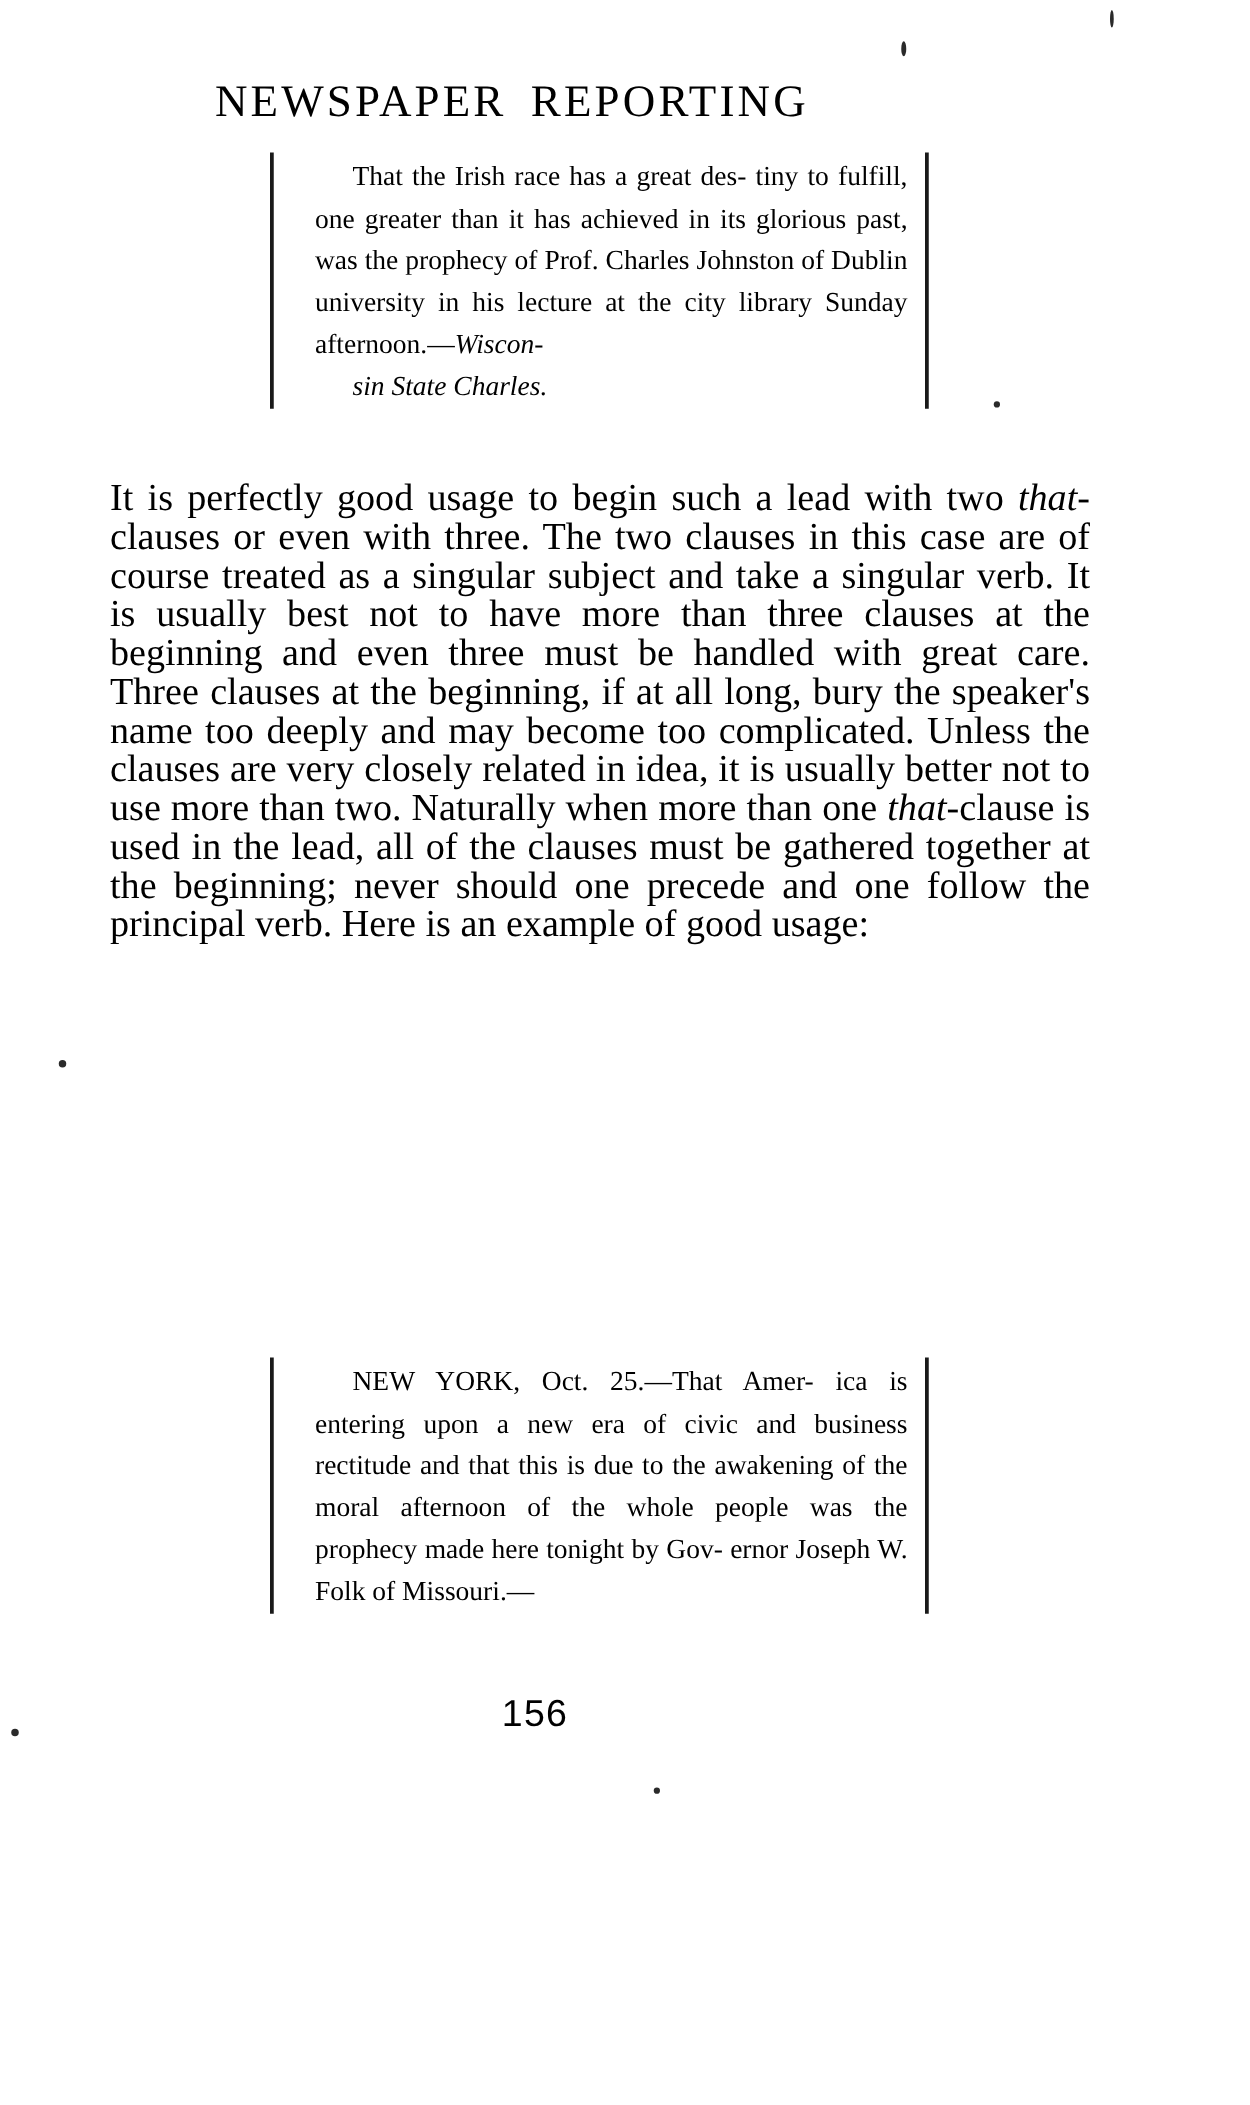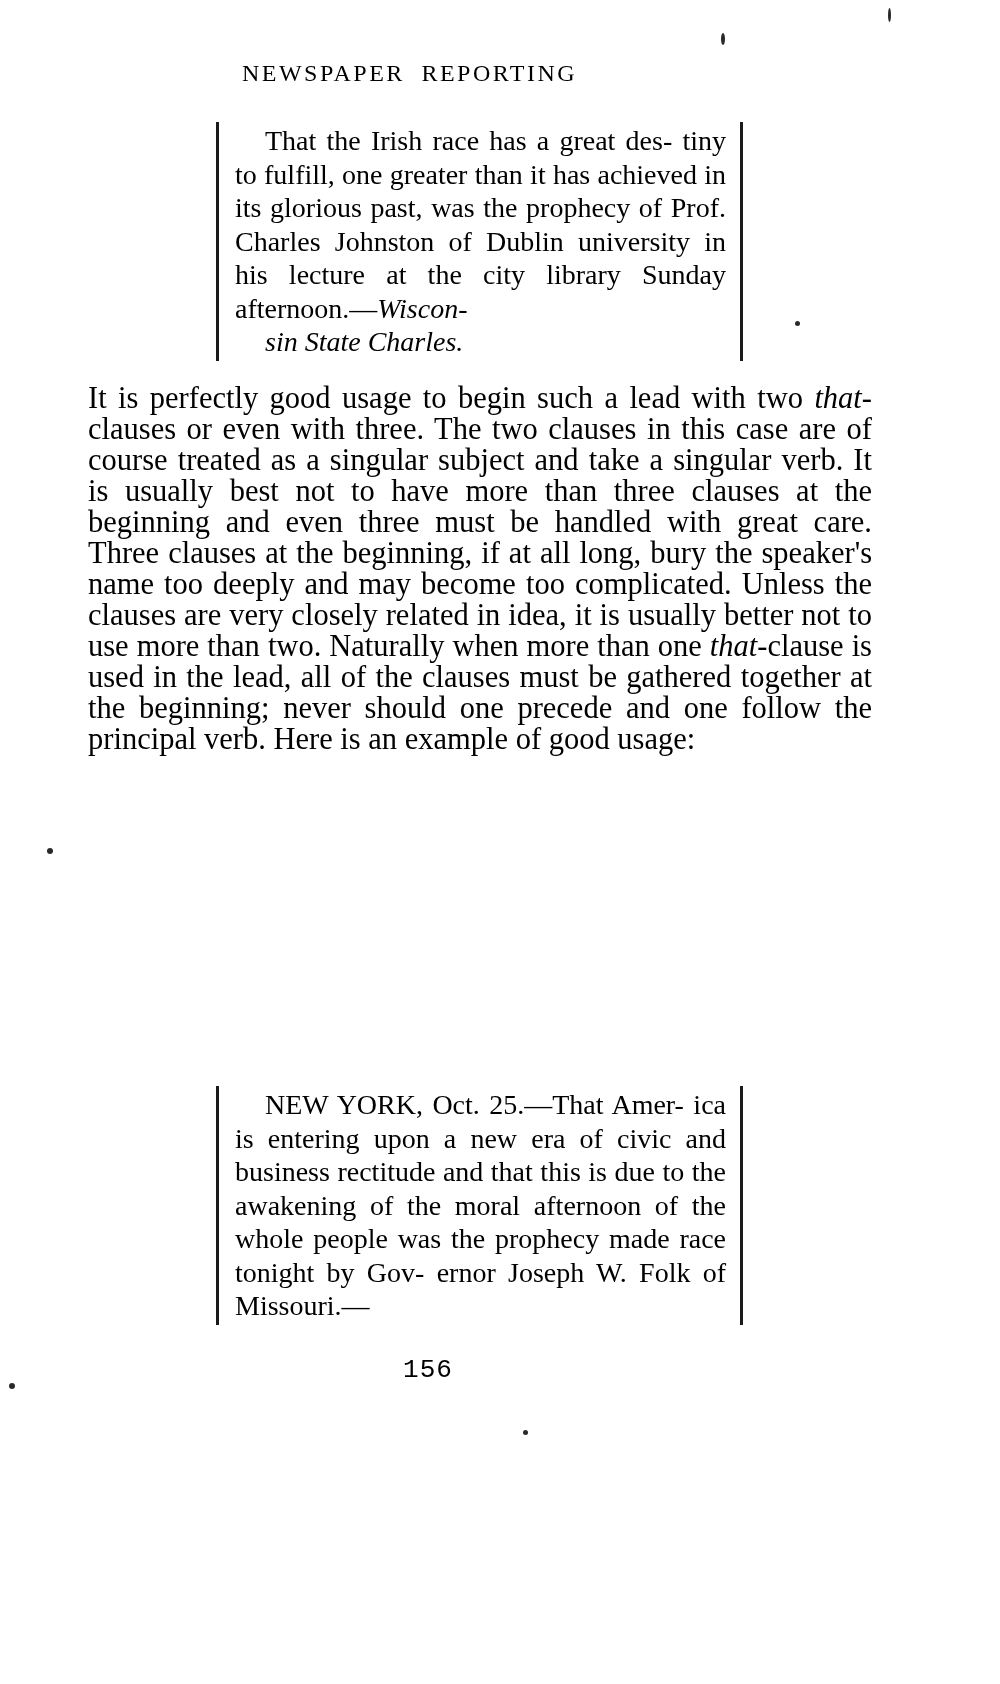--- a/index.html
+++ b/index.html
@@ -22,34 +22,34 @@
     box-sizing: border-box;
   }
 
   
   .running-head {
     position: absolute;
     top: 60px;
     left: 0;
     width: 819px;
     text-align: center;
-    font-size: 24px;
+    font-size: 36px;
     letter-spacing: 2.5px;
     word-spacing: 8px;
     font-family: "Liberation Serif", serif;
   }
 
   
   .excerpt {
     position: absolute;
     box-sizing: border-box;
     border-left: 3px solid #1a1a1a;
     border-right: 3px solid #1a1a1a;
-    padding: 2px 14px 2px 16px;
-    font-size: 28px;
+    padding: 2px 14px 2px 33px;
+    font-size: 22px;
     line-height: 33.5px;
     text-align: justify;
     font-family: "Liberation Serif", serif;
   }
   .excerpt p {
     margin: 0;
     text-indent: 30px;
     text-align: justify;
   }
   .excerpt .lastline {
@@ -86,23 +86,23 @@
     font-style: italic;
   }
 
   
   .folio {
     position: absolute;
     top: 1355px;
     left: 0;
     width: 856px;
     text-align: center;
-    font-size: 26px;
+    font-size: 30px;
     letter-spacing: 1px;
-    font-family: Liberation Mono, monospace;
+    font-family: Liberation Sans, sans-serif;
   }
 
   
   .speck {
     position: absolute;
     background: #2a2a2a;
     border-radius: 50%;
   }
 </style>
 </head>
@@ -123,21 +123,21 @@
   </div>
 
   <div class="body-text"><span>It is perfectly good usage to begin such a lead with two </span><i>that</i><span>-clauses or even with three.  The two clauses in this case are of course treated as a singular subject and take a singular verb.  It is usually best not to have more than three clauses at the beginning and even three must be handled with great care.  Three clauses at the beginning, if at all long, bury the speaker's name too deeply and may become too complicated.  Unless the clauses are very closely related in idea, it is usually better not to use more than two.  Naturally when more than one </span><i>that</i><span>-clause is used in the lead, all of the clauses must be gathered together at the beginning; never should one precede and one follow the principal verb.  Here is an example of good usage:</span></div>
 
   <div class="excerpt" id="excerpt-2">
     <p><span>NEW YORK, Oct. 25.—That Amer-</span>
       <span>ica is entering upon a new era of civic</span>
       <span>and business rectitude and that this is</span>
       <span>due to the awakening of the moral</span>
       <span>afternoon of the whole people was the</span>
-      <span>prophecy made race tonight by Gov-</span>
+      <span>prophecy made here tonight by Gov-</span>
       <span>ernor Joseph W. Folk of Missouri.—</span></p>
   </div>
 
   <div class="folio">156</div>
 
   <div class="speck" style="top:33px; left:721px; width:4px; height:12px;"></div>
   <div class="speck" style="top:8px; left:888px; width:3px; height:14px;"></div>
   <div class="speck" style="top:321px; left:795px; width:5px; height:5px;"></div>
   <div class="speck" style="top:848px; left:47px; width:6px; height:6px;"></div>
   <div class="speck" style="top:1383px; left:9px; width:6px; height:6px;"></div>

